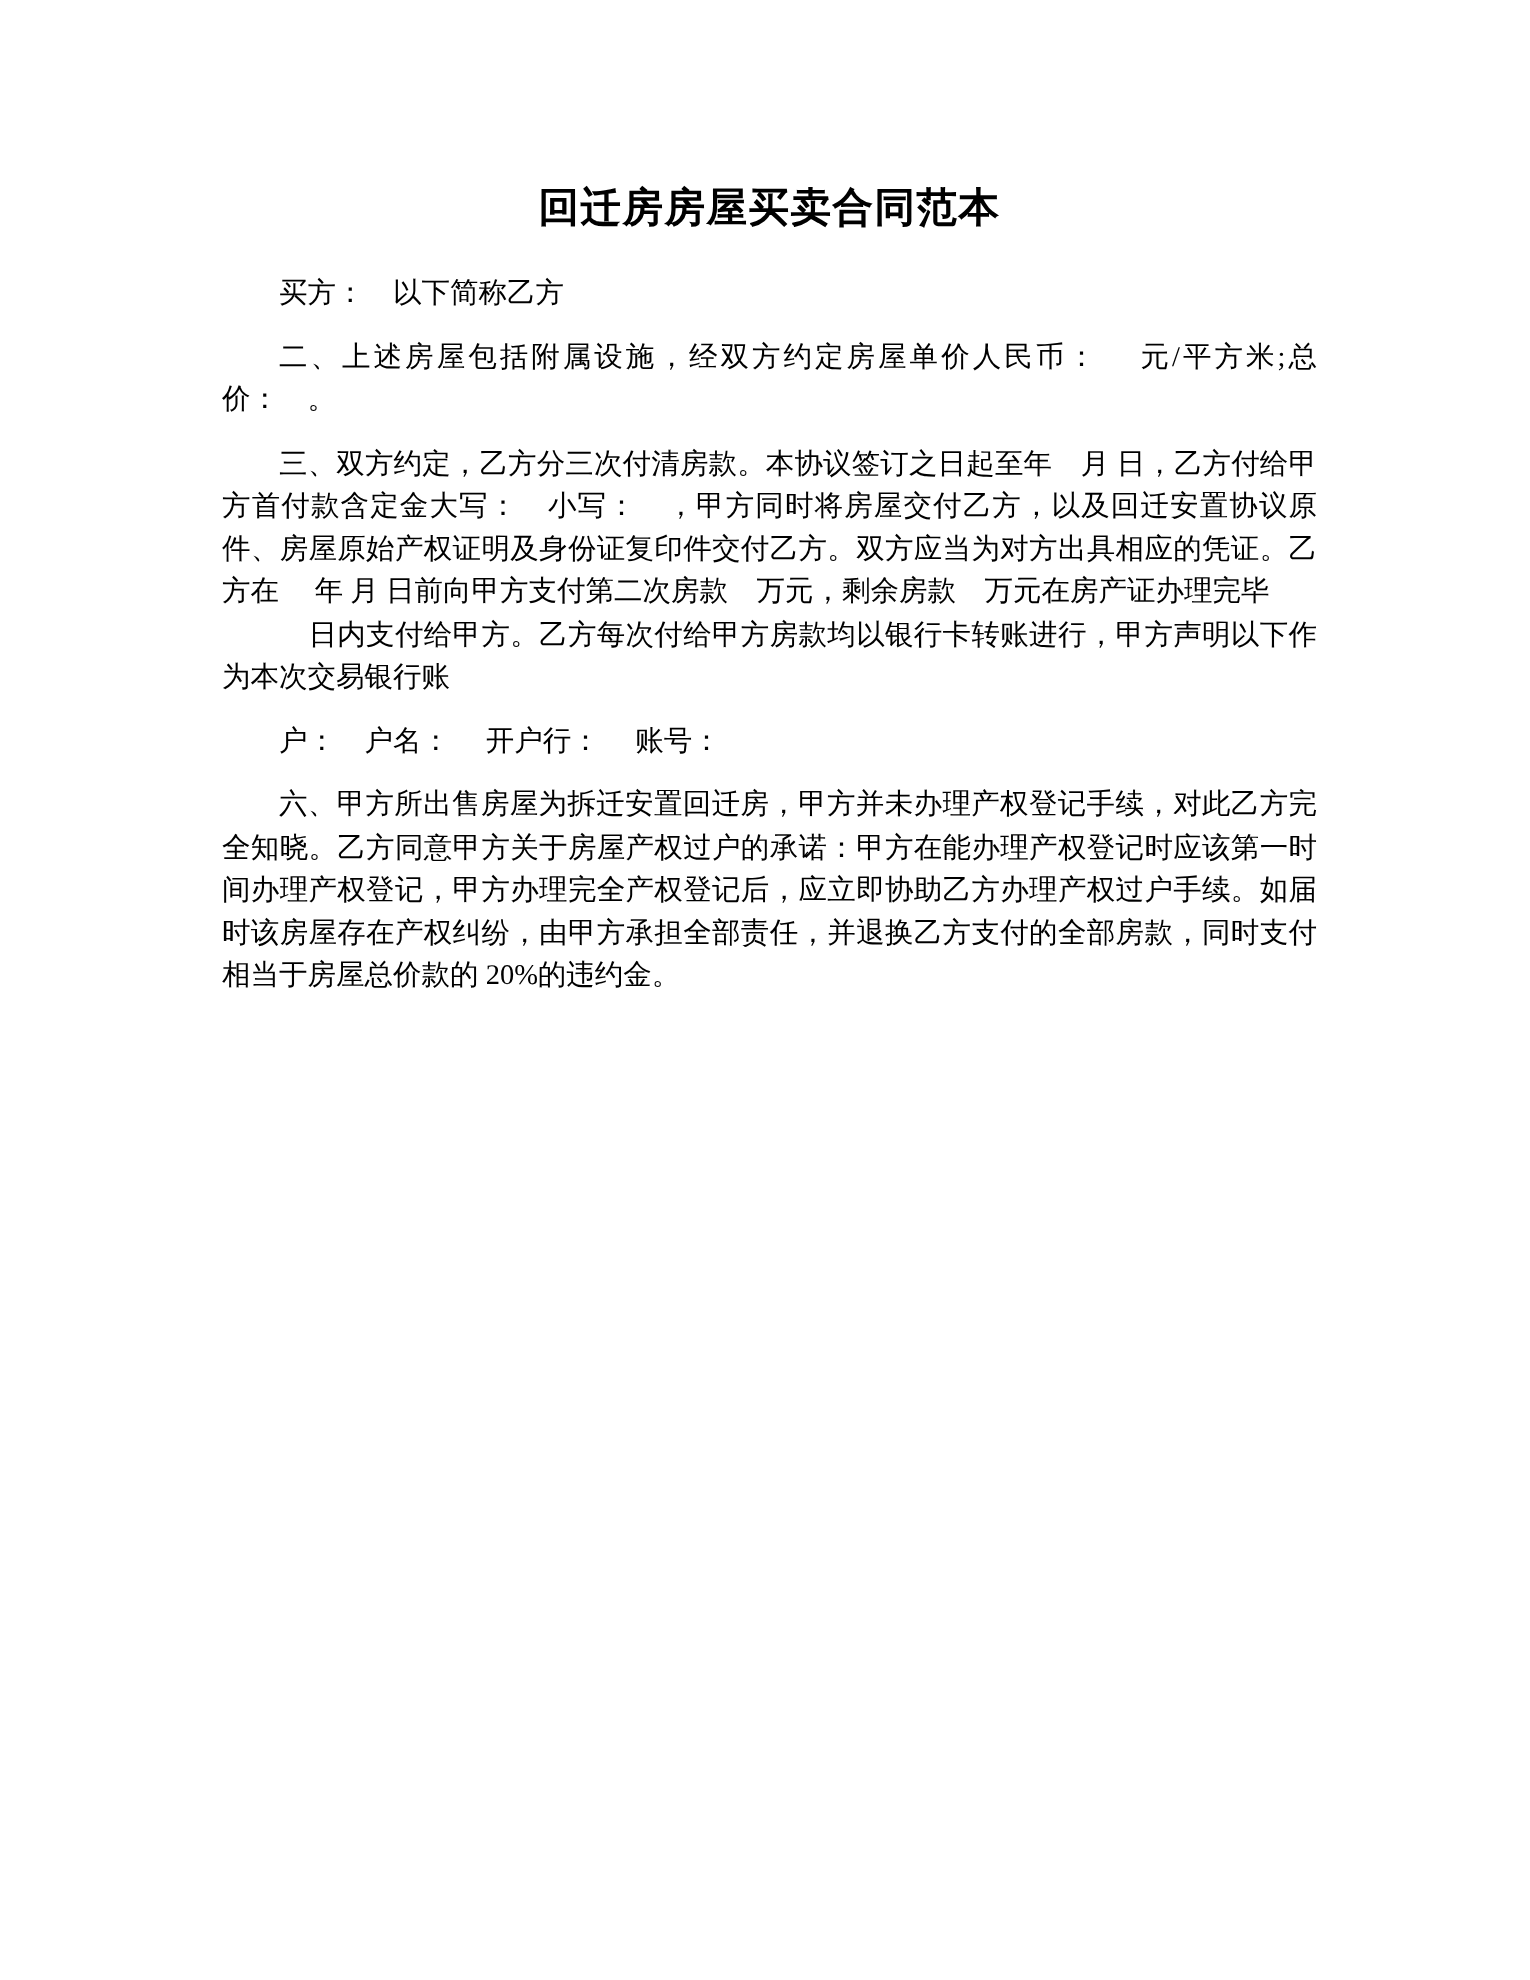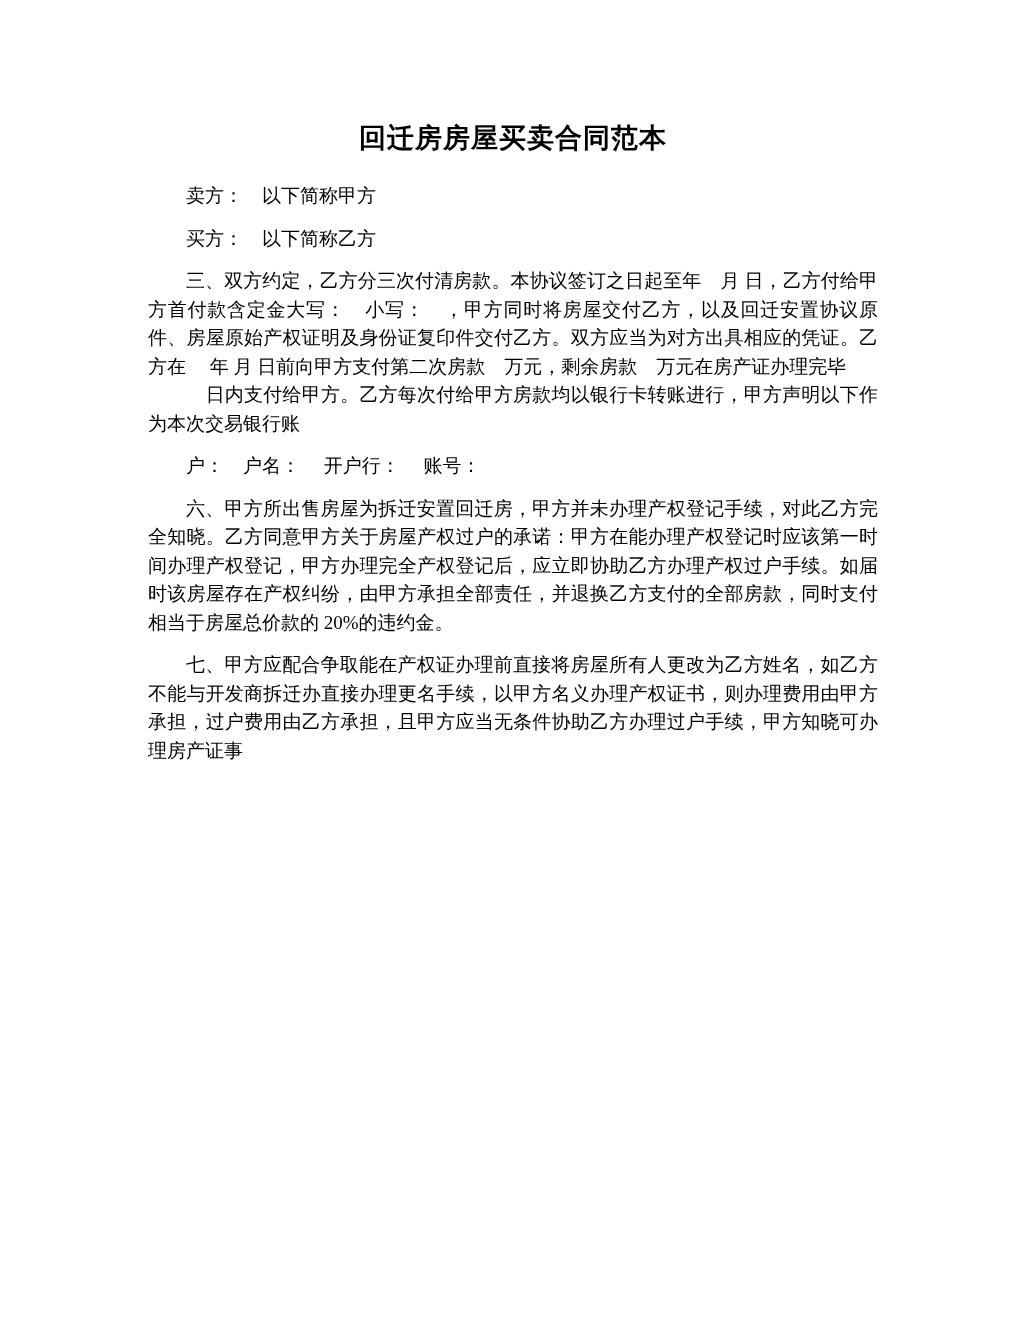--- a/index.html
+++ b/index.html
@@ -38,21 +38,20 @@
     white-space: pre-wrap;
     word-break: break-all;
   }
 </style>
 </head>
 <body>
 
 <div class="page">
   <h1 class="doc-title">回迁房房屋买卖合同范本</h1>
   <div>
-      <p class="para">卖方：　以下简称甲方</p>
       <p class="para">买方：　以下简称乙方</p>
+      <p class="para">二、上述房屋包括附属设施，经双方约定房屋单价人民币：　 元/平方米;总价：　。</p>
       <p class="para">三、双方约定，乙方分三次付清房款。本协议签订之日起至年　月 日，乙方付给甲方首付款含定金大写：　小写：　，甲方同时将房屋交付乙方，以及回迁安置协议原件、房屋原始产权证明及身份证复印件交付乙方。双方应当为对方出具相应的凭证。乙方在　 年 月 日前向甲方支付第二次房款　万元，剩余房款　万元在房产证办理完毕
 　　　日内支付给甲方。乙方每次付给甲方房款均以银行卡转账进行，甲方声明以下作为本次交易银行账</p>
       <p class="para">户：　户名：　 开户行：　 账号：</p>
       <p class="para">六、甲方所出售房屋为拆迁安置回迁房，甲方并未办理产权登记手续，对此乙方完全知晓。乙方同意甲方关于房屋产权过户的承诺：甲方在能办理产权登记时应该第一时间办理产权登记，甲方办理完全产权登记后，应立即协助乙方办理产权过户手续。如届时该房屋存在产权纠纷，由甲方承担全部责任，并退换乙方支付的全部房款，同时支付相当于房屋总价款的 20%的违约金。</p>
-      <p class="para">七、甲方应配合争取能在产权证办理前直接将房屋所有人更改为乙方姓名，如乙方不能与开发商拆迁办直接办理更名手续，以甲方名义办理产权证书，则办理费用由甲方承担，过户费用由乙方承担，且甲方应当无条件协助乙方办理过户手续，甲方知晓可办理房产证事</p>
     </div>
 </div>
 
 </body></html>

